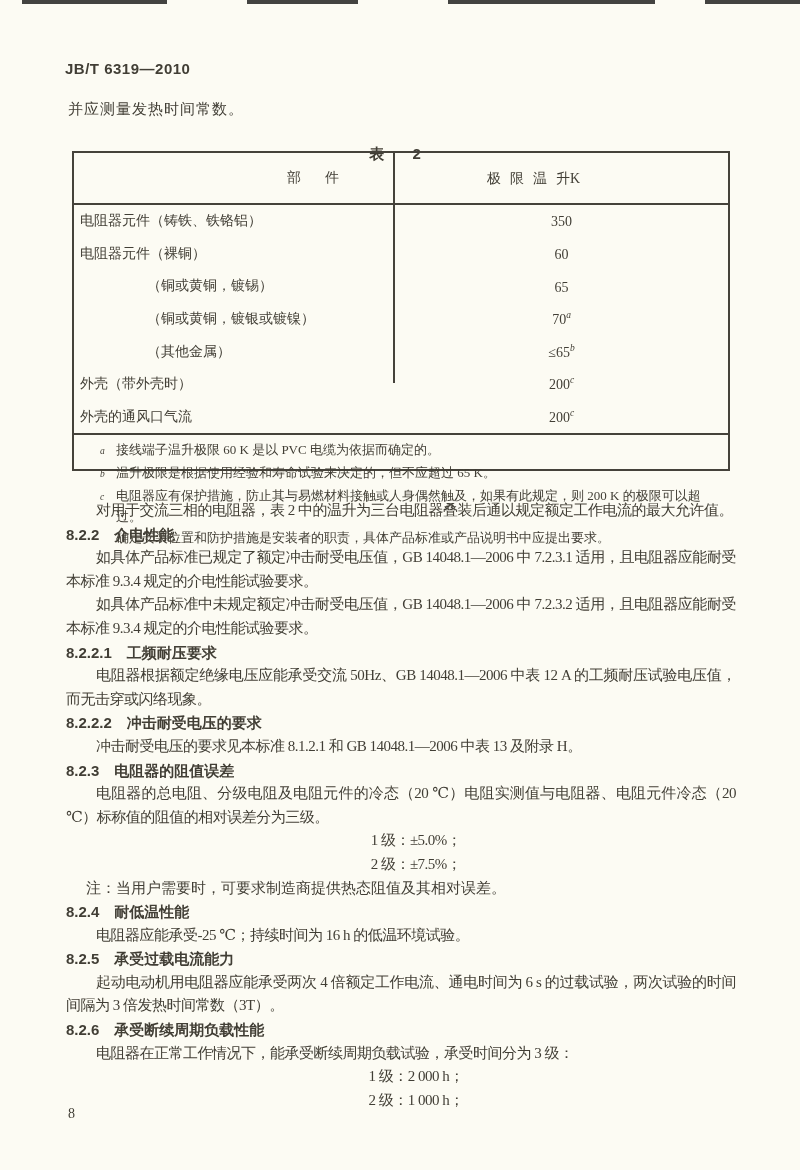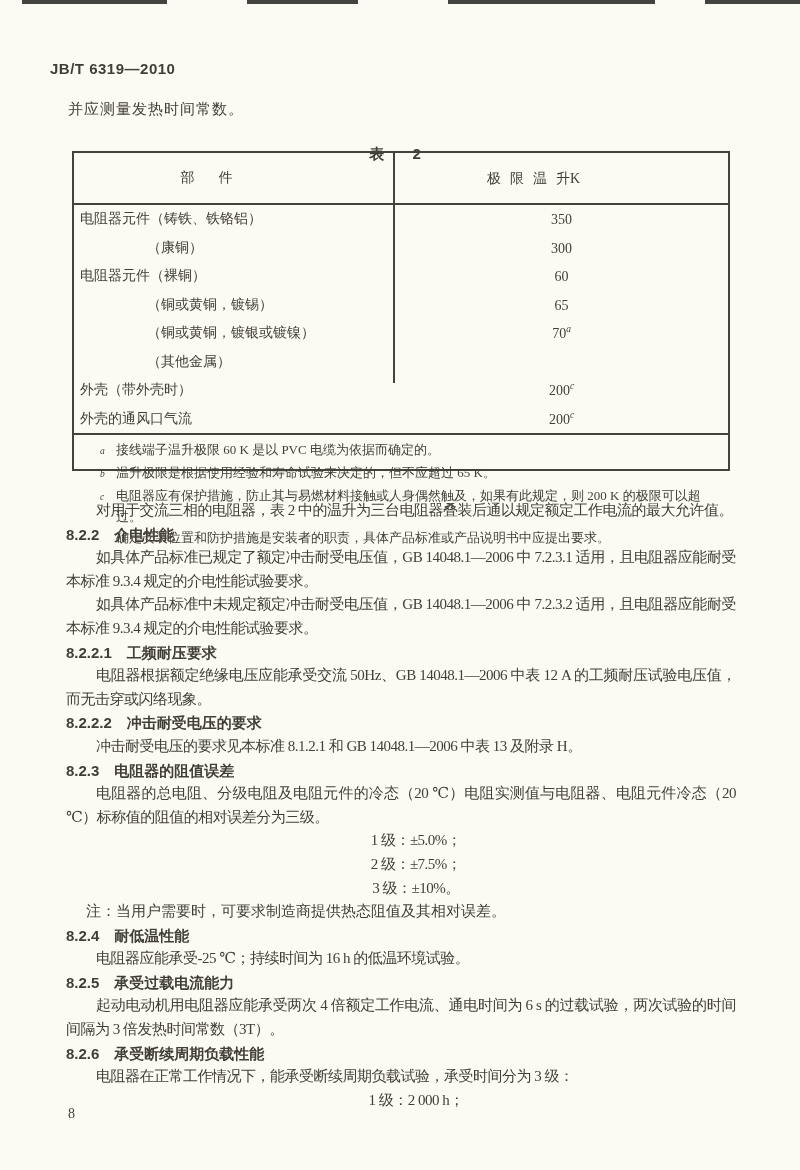--- a/index.html
+++ b/index.html
@@ -11,40 +11,40 @@
     position:relative;
     overflow:hidden;
   }
   .artifact{position:absolute;top:0;height:4px;background:#434340;}
   .a1{left:22px;width:145px;}
   .a2{left:247px;width:111px;}
   .a3{left:448px;width:207px;}
   .a4{left:705px;width:95px;}
 
   .doc-number{
-    position:absolute;left:50px;top:60px;
+    position:absolute;left:65px;top:60px;
     font-family:"Liberation Sans","DejaVu Sans",sans-serif;
     font-weight:bold;font-size:15px;letter-spacing:.5px;
   }
   .intro-line{position:absolute;left:68px;top:100px;font-size:15px;letter-spacing:1px;}
 
   .table-caption{
     position:absolute;left:72px;top:145px;width:658px;
     text-align:center;font-family:"Liberation Sans","DejaVu Sans",sans-serif;
     font-weight:bold;font-size:15px;letter-spacing:12px;
   }
 
   .tbl{
     position:absolute;left:72px;top:151px;width:658px;height:320px;
     box-sizing:border-box;border:2px solid #45423a;
     font-size:14px;
   }
   .col-divider{position:absolute;left:319px;top:0;width:2px;height:230px;background:#45423a;}
   .tbl-header{display:flex;height:50px;border-bottom:2px solid #45423a;box-sizing:content-box;}
-  .h-col1{width:265px;display:flex;align-items:center;justify-content:center;}
+  .h-col1{width:265px;display:flex;align-items:center;justify-content:flex-end;}
   .h-col1 span{letter-spacing:24px;margin-right:-24px;}
   .h-col2{flex:1;display:flex;flex-direction:row;align-items:center;justify-content:center;line-height:21px;}
   .h-col2 .rise{letter-spacing:9px;margin-right:-9px;}
   .tbl-body{display:flex;flex-direction:column;height:228px;}
   .trow{flex:1;display:flex;align-items:center;}
   .trow .c1{width:321px;display:flex;padding-left:6px;box-sizing:border-box;}
   .trow .group{flex:0 0 auto;min-width:67px;}
   .trow .c2{flex:1;text-align:center;}
   .c2 sup,.fn-marker{font-size:9.5px;font-style:italic;}
   .tbl-foot{border-top:2px solid #45423a;padding:4px 8px 0 0;font-size:13px;line-height:21px;}
@@ -95,27 +95,20 @@
   <div class="tbl-body">
     <div class="trow">
       <div class="c1">
           <span class="group">电阻器元件</span>
           <span class="item">（铸铁、铁铬铝）</span>
         </div>
       <div class="c2"><span>350</span><sup></sup></div>
     </div>
     <div class="trow">
       <div class="c1">
-          <span class="group"></span>
-          <span class="item">（康铜）</span>
-        </div>
-      <div class="c2"><span>300</span><sup></sup></div>
-    </div>
-    <div class="trow">
-      <div class="c1">
           <span class="group">电阻器元件</span>
           <span class="item">（裸铜）</span>
         </div>
       <div class="c2"><span>60</span><sup></sup></div>
     </div>
     <div class="trow">
       <div class="c1">
           <span class="group"></span>
           <span class="item">（铜或黄铜，镀锡）</span>
         </div>
@@ -126,20 +119,21 @@
           <span class="group"></span>
           <span class="item">（铜或黄铜，镀银或镀镍）</span>
         </div>
       <div class="c2"><span>70</span><sup>a</sup></div>
     </div>
     <div class="trow">
       <div class="c1">
           <span class="group"></span>
           <span class="item">（其他金属）</span>
         </div>
+      <div class="c2"><span>≤65</span><sup>b</sup></div>
     </div>
     <div class="trow">
       <div class="c1">
           <span class="group">外壳（带外壳时）</span>
           <span class="item"></span>
         </div>
       <div class="c2"><span>200</span><sup>c</sup></div>
     </div>
     <div class="trow">
       <div class="c1">
@@ -178,24 +172,24 @@
   <p class="p-indent">如具体产品标准已规定了额定冲击耐受电压值，GB 14048.1—2006 中 7.2.3.1 适用，且电阻器应能耐受本标准 9.3.4 规定的介电性能试验要求。</p>
   <p class="p-indent">如具体产品标准中未规定额定冲击耐受电压值，GB 14048.1—2006 中 7.2.3.2 适用，且电阻器应能耐受本标准 9.3.4 规定的介电性能试验要求。</p>
   <p class="heading">8.2.2.1　工频耐压要求</p>
   <p class="p-indent">电阻器根据额定绝缘电压应能承受交流 50Hz、GB 14048.1—2006 中表 12 A 的工频耐压试验电压值，而无击穿或闪络现象。</p>
   <p class="heading">8.2.2.2　冲击耐受电压的要求</p>
   <p class="p-indent">冲击耐受电压的要求见本标准 8.1.2.1 和 GB 14048.1—2006 中表 13 及附录 H。</p>
   <p class="heading">8.2.3　电阻器的阻值误差</p>
   <p class="p-indent">电阻器的总电阻、分级电阻及电阻元件的冷态（20 ℃）电阻实测值与电阻器、电阻元件冷态（20 ℃）标称值的阻值的相对误差分为三级。</p>
   <p class="list">1 级：±5.0%；</p>
   <p class="list">2 级：±7.5%；</p>
-  <p class="list">3 级：±10%。</p>
   <p class="note">注：当用户需要时，可要求制造商提供热态阻值及其相对误差。</p>
   <p class="heading">8.2.4　耐低温性能</p>
   <p class="p-indent">电阻器应能承受-25 ℃；持续时间为 16 h 的低温环境试验。</p>
   <p class="heading">8.2.5　承受过载电流能力</p>
   <p class="p-indent">起动电动机用电阻器应能承受两次 4 倍额定工作电流、通电时间为 6 s 的过载试验，两次试验的时间间隔为 3 倍发热时间常数（3T）。</p>
   <p class="heading">8.2.6　承受断续周期负载性能</p>
   <p class="p-indent">电阻器在正常工作情况下，能承受断续周期负载试验，承受时间分为 3 级：</p>
   <p class="list">1 级：2 000 h；</p>
+  <p class="list">2 级：1 000 h；</p>
 </div>
 
 <div class="page-number">8</div>
 
 </body></html>

